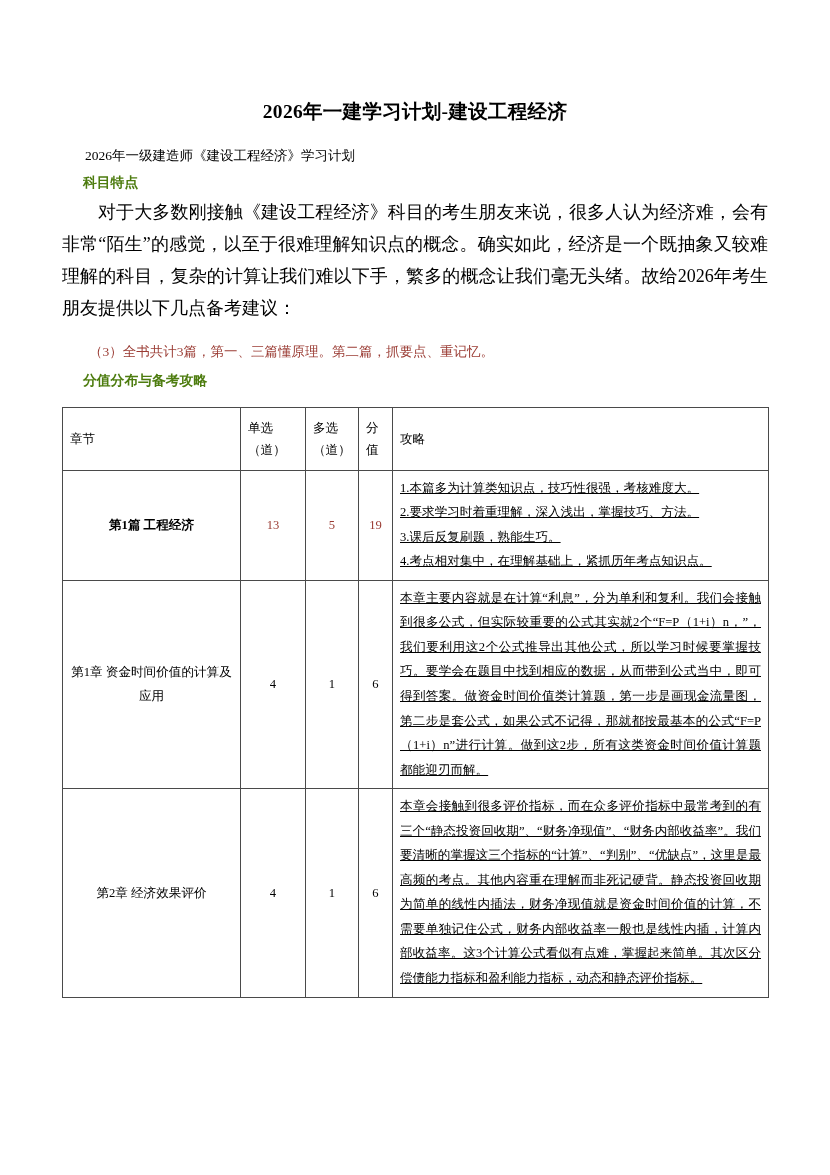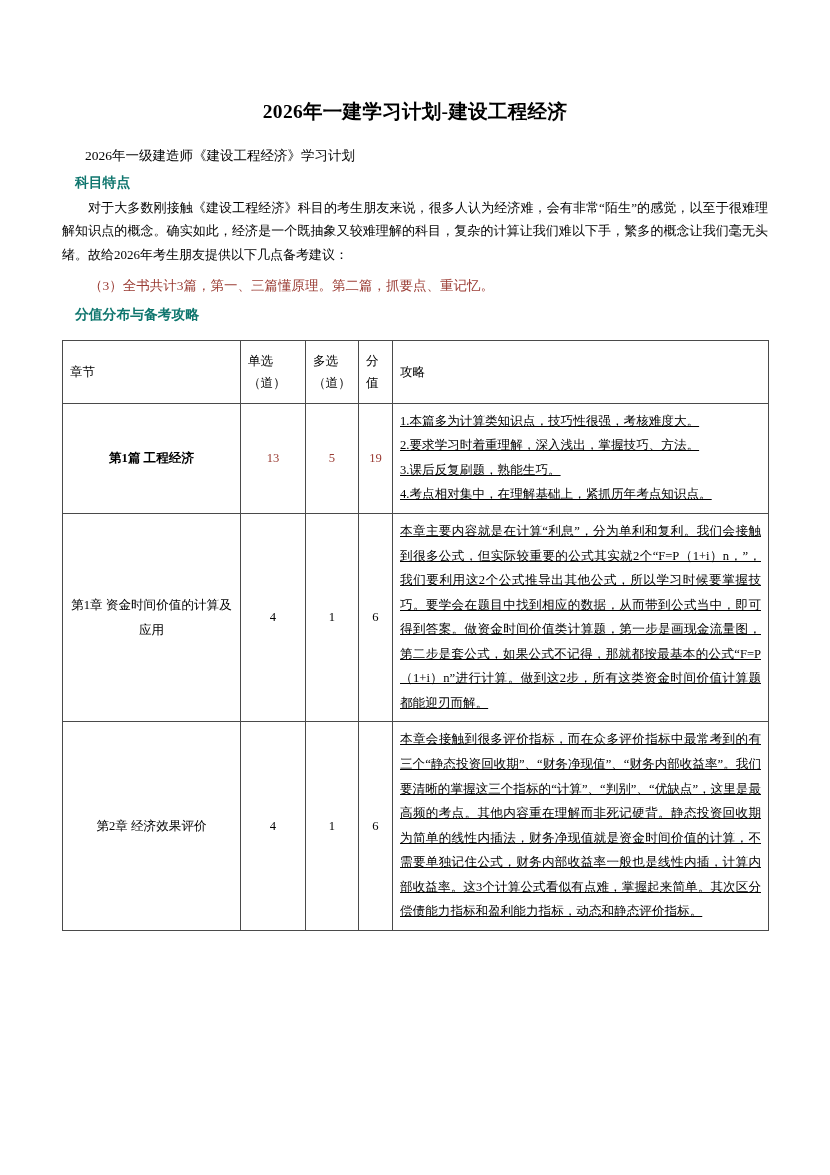--- a/index.html
+++ b/index.html
@@ -43,31 +43,31 @@
 
   
   .intro-line {
     font-size: 13.5px;
     line-height: 1.55;
     margin: 22px 0 0 23px;
   }
   .section-heading {
     font-size: 13.8px;
     font-weight: bold;
-    color: #0f766e;
-    margin: 5px 0 0 13px;
+    color: #4d7c0f;
+    margin: 5px 0 0 21px;
     line-height: 1.6;
   }
   .section-heading.tight {
     margin-top: 6px;
   }
   .body-para {
-    font-size: 13px;
+    font-size: 18px;
     line-height: 1.78;
-    margin: 2px 0 8px 0;
+    margin: 2px 0 16px 0;
     text-align: justify;
     text-justify: inter-ideograph;
     text-indent: 2em;
   }
   .bullet-line {
     font-size: 13.5px;
     line-height: 1.78;
     color: #9a3b33;
     margin: 0;
     text-indent: 2em;

